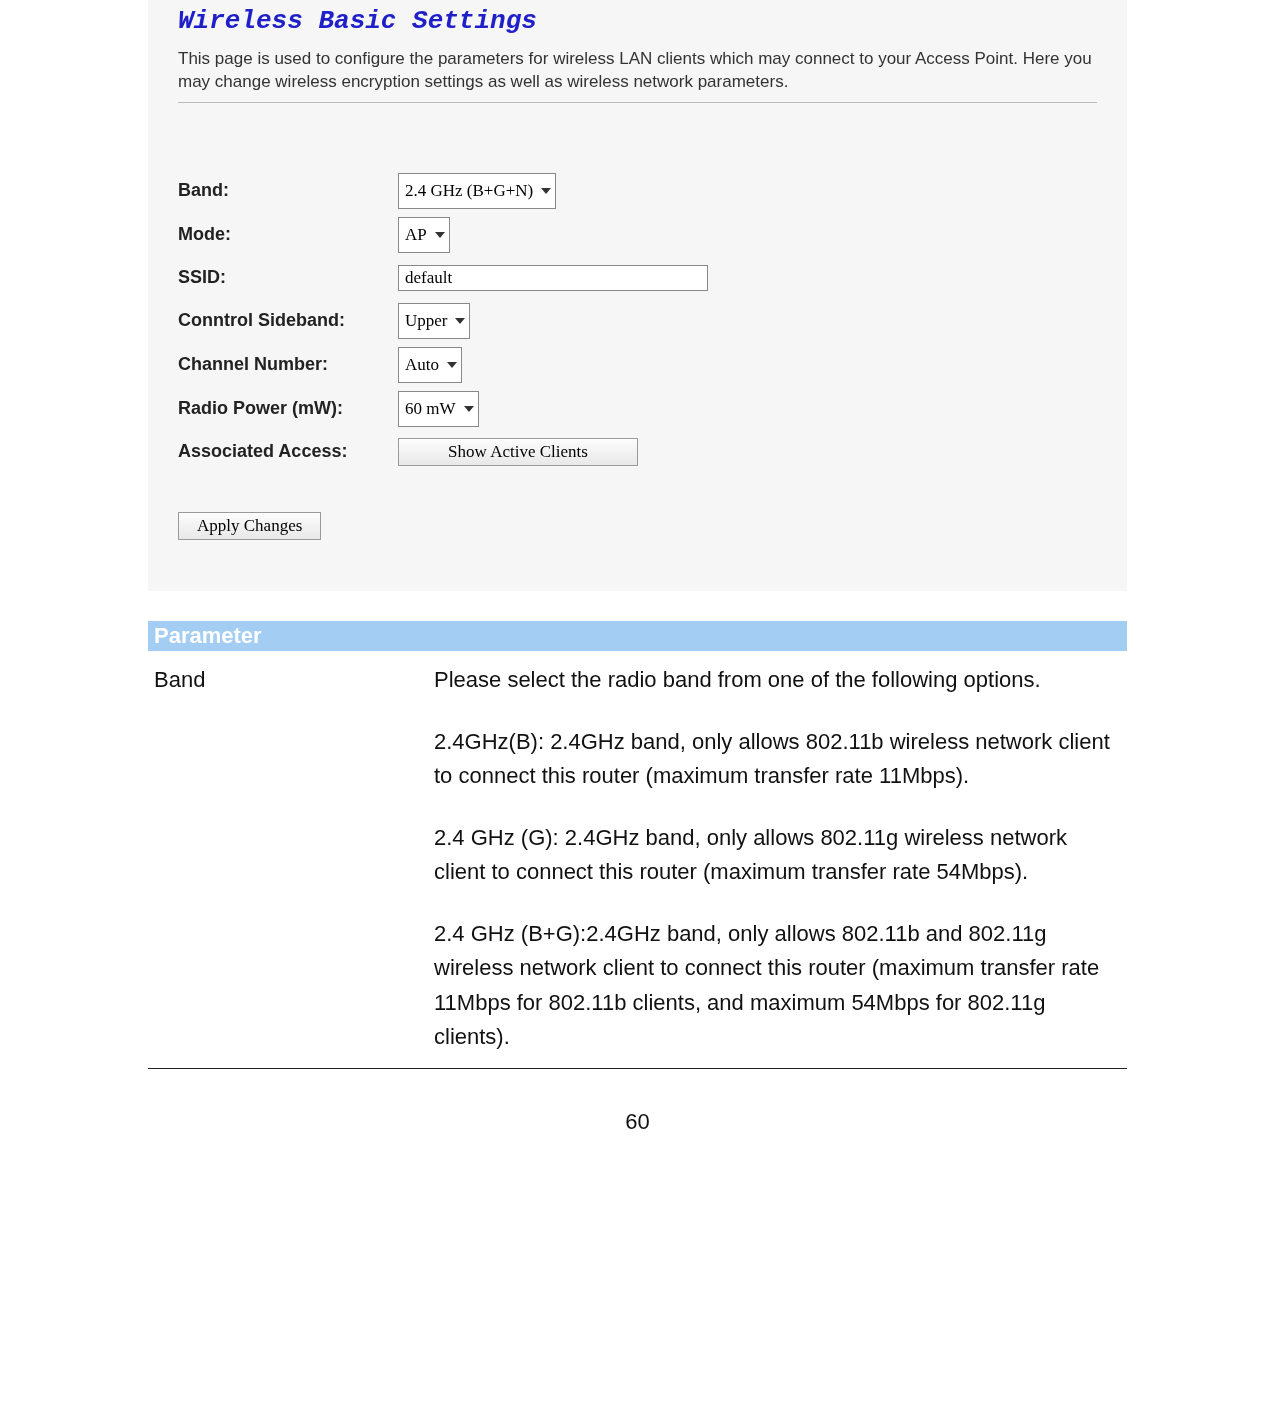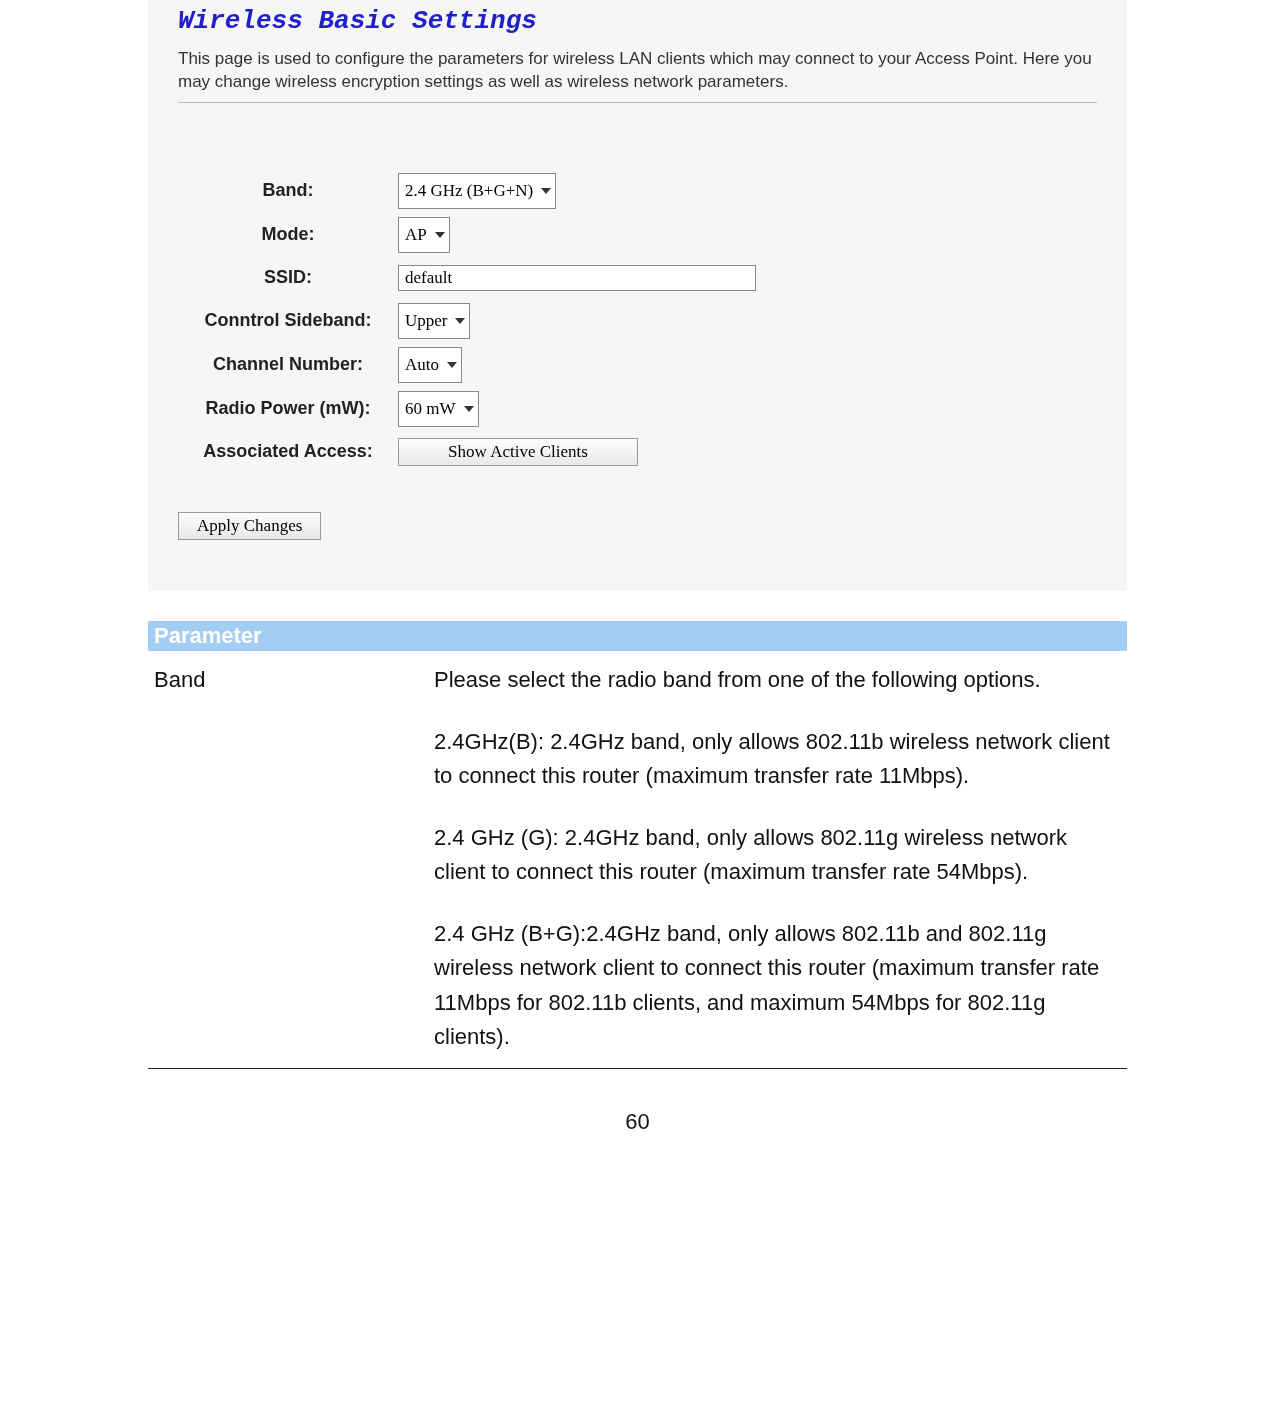--- a/index.html
+++ b/index.html
@@ -44,21 +44,20 @@
       margin-bottom: 8px;
       min-height: 34px;
     }
     .form-label {
       font-family: Arial, sans-serif;
       font-weight: bold;
       font-size: 18px;
       color: #222;
       width: 220px;
       flex-shrink: 0;
-      text-align: center;
     }
     .select-ctl {
       display: inline-flex;
       align-items: center;
       background: #fff;
       border: 1px solid #888;
       padding: 1px 4px 1px 6px;
       font-family: "Times New Roman", serif;
       font-size: 17px;
       height: 36px;
@@ -72,21 +71,21 @@
       border-right: 5px solid transparent;
       border-top: 6px solid #333;
     }
     .text-ctl {
       background: #fff;
       border: 1px solid #888;
       padding: 2px 6px;
       font-family: "Times New Roman", serif;
       font-size: 17px;
       height: 26px;
-      width: 358px;
+      width: 310px;
     }
     .btn {
       display: inline-flex;
       align-items: center;
       justify-content: center;
       background: linear-gradient(#fdfdfd, #e8e8e8);
       border: 1px solid #9a9a9a;
       border-radius: 0;
       font-family: "Times New Roman", serif;
       font-size: 17px;

